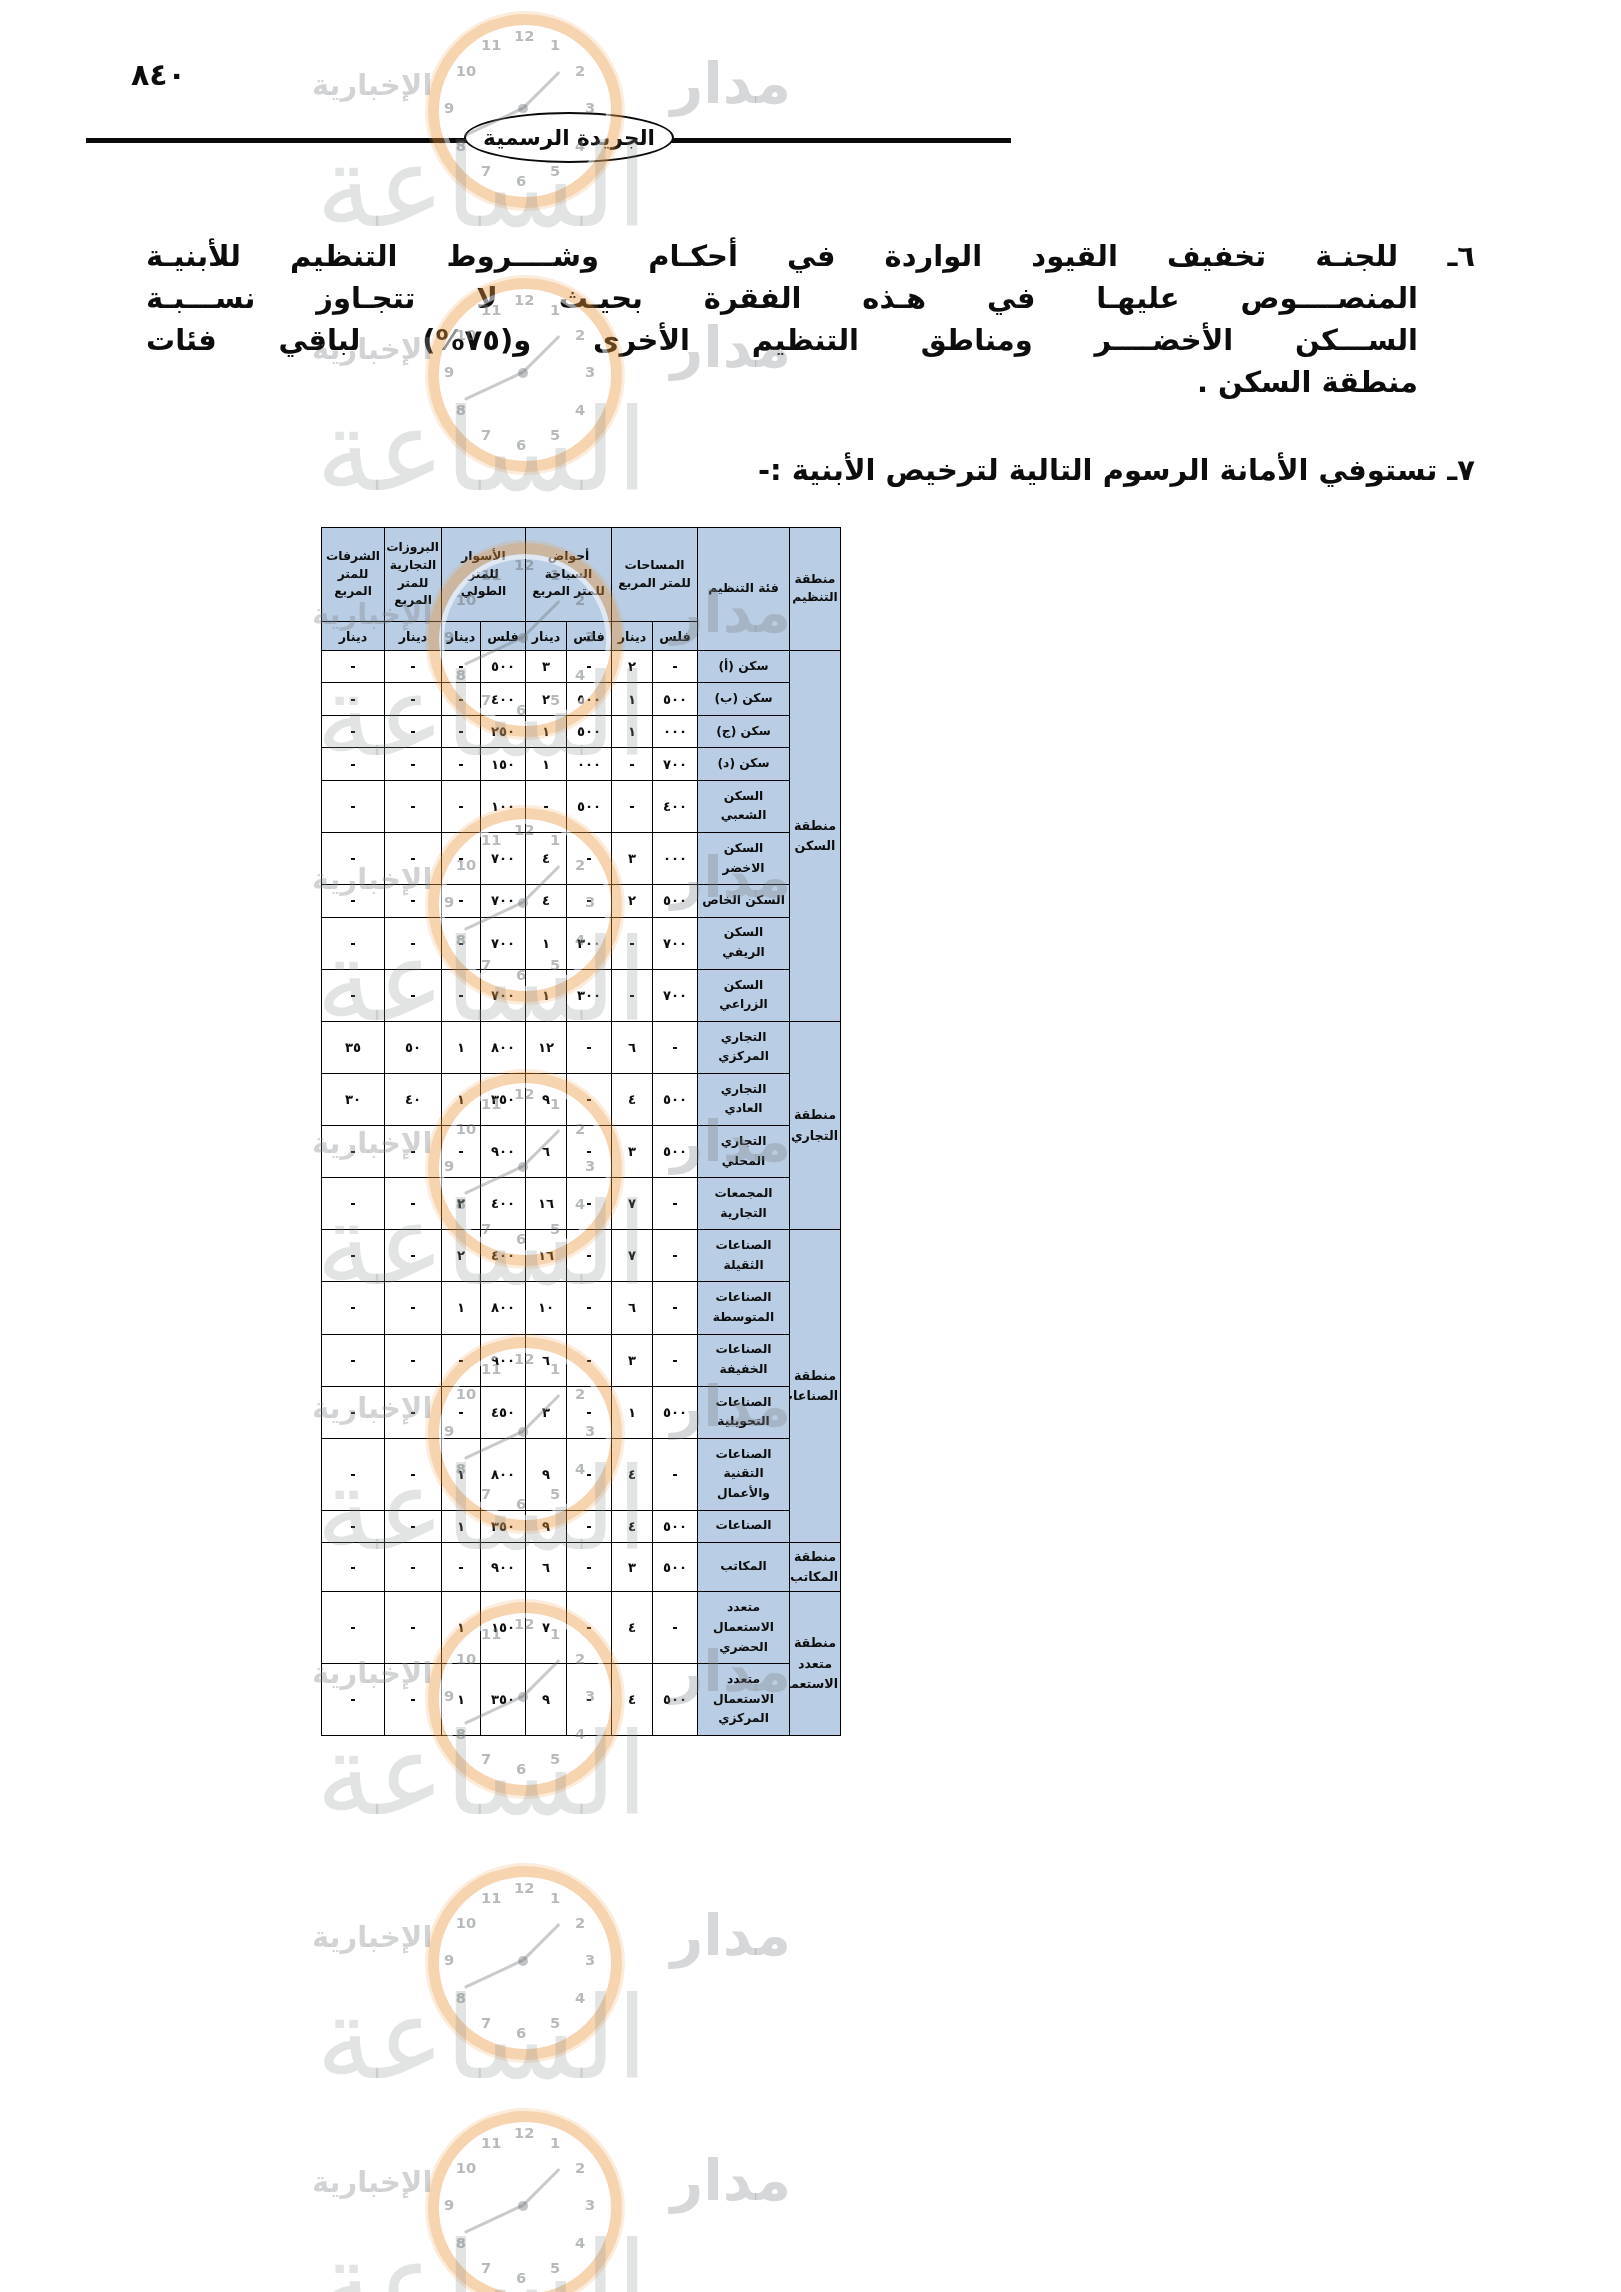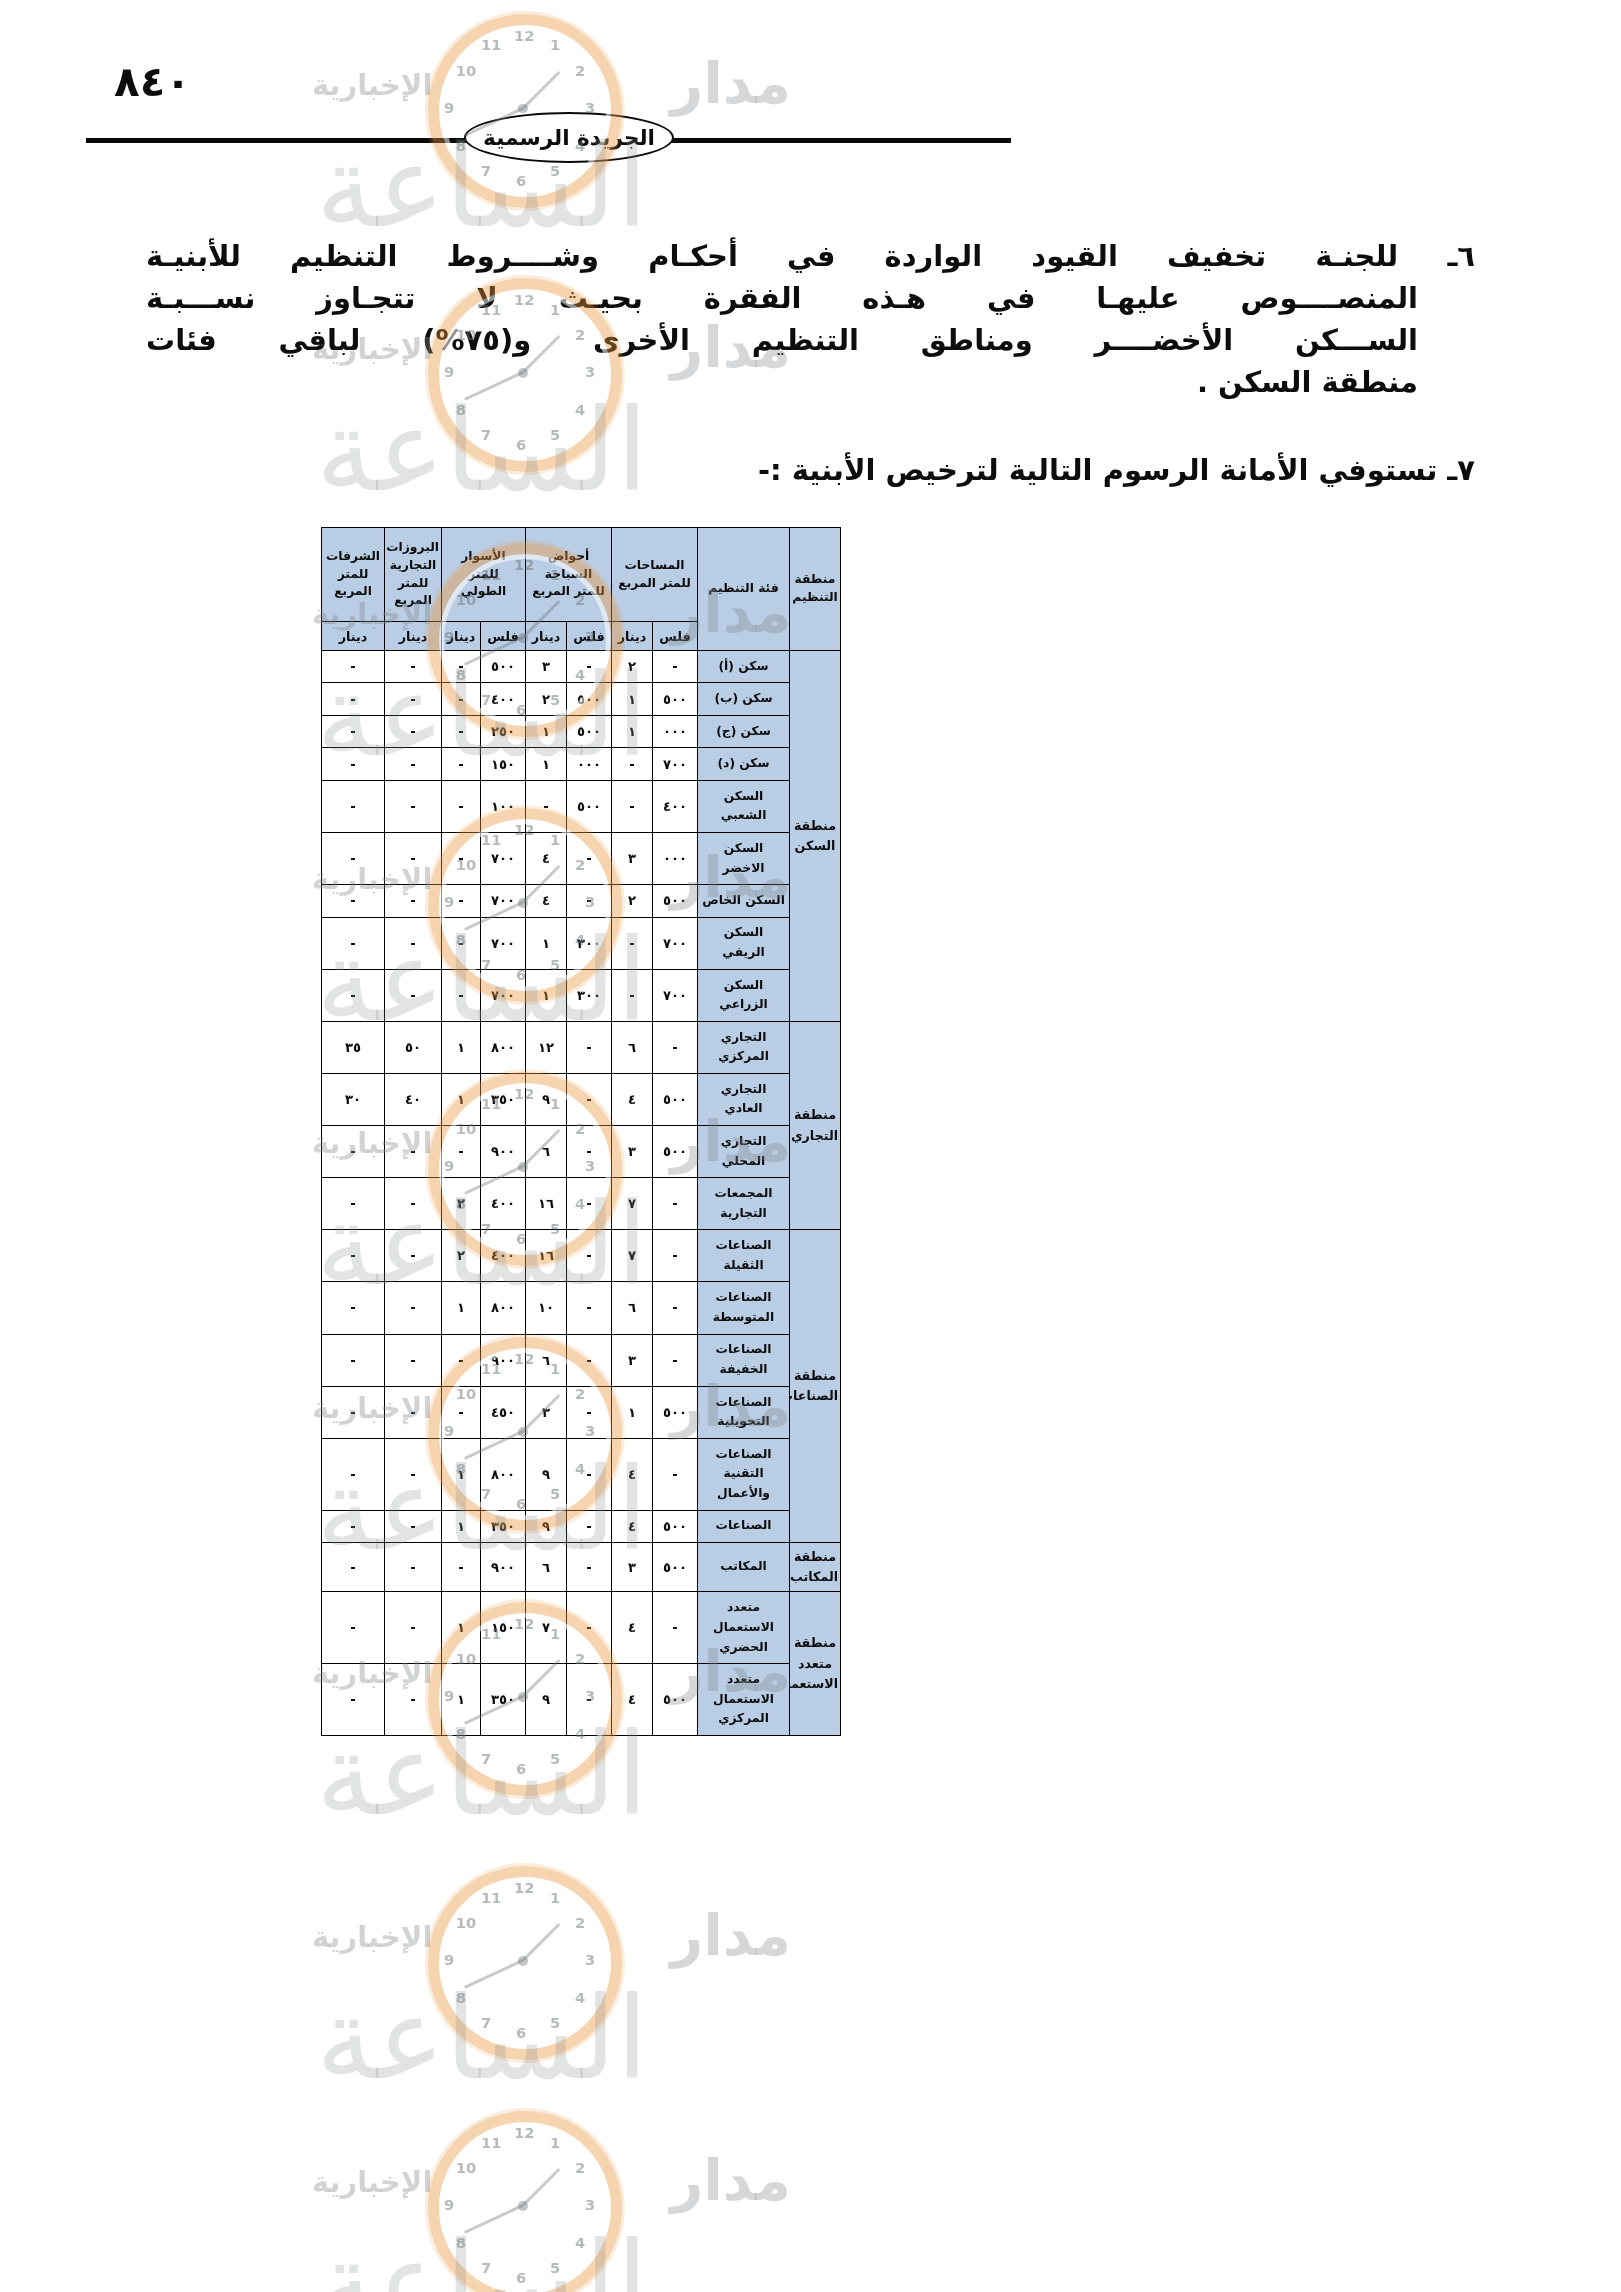--- a/index.html
+++ b/index.html
@@ -6,22 +6,22 @@
   html { background:#888; }
   body {
     width:1621px; height:2293px; position:relative; margin:0 auto;
     background:#ffffff; overflow:hidden;
     font-family:"DejaVu Sans","Liberation Sans",sans-serif;
     color:#0d0d0d;
   }
 
   
   #page-number {
-    position:absolute; top:57px; left:114px;
-    font-size:42px; font-weight:bold; letter-spacing:2px; z-index:2;
+    position:absolute; top:57px; left:131px;
+    font-size:30px; font-weight:bold; letter-spacing:2px; z-index:2;
   }
   #masthead-rule {
     position:absolute; top:138px; left:86px; width:925px; height:4.9px;
     background:#0a0a0a; z-index:1;
   }
   #masthead-ellipse {
     position:absolute; top:112px; left:464px; width:210px; height:51px;
     background:#fff; border:2.9px solid #0a0a0a; border-radius:50%;
     display:flex; align-items:center; justify-content:center; z-index:2;
   }

